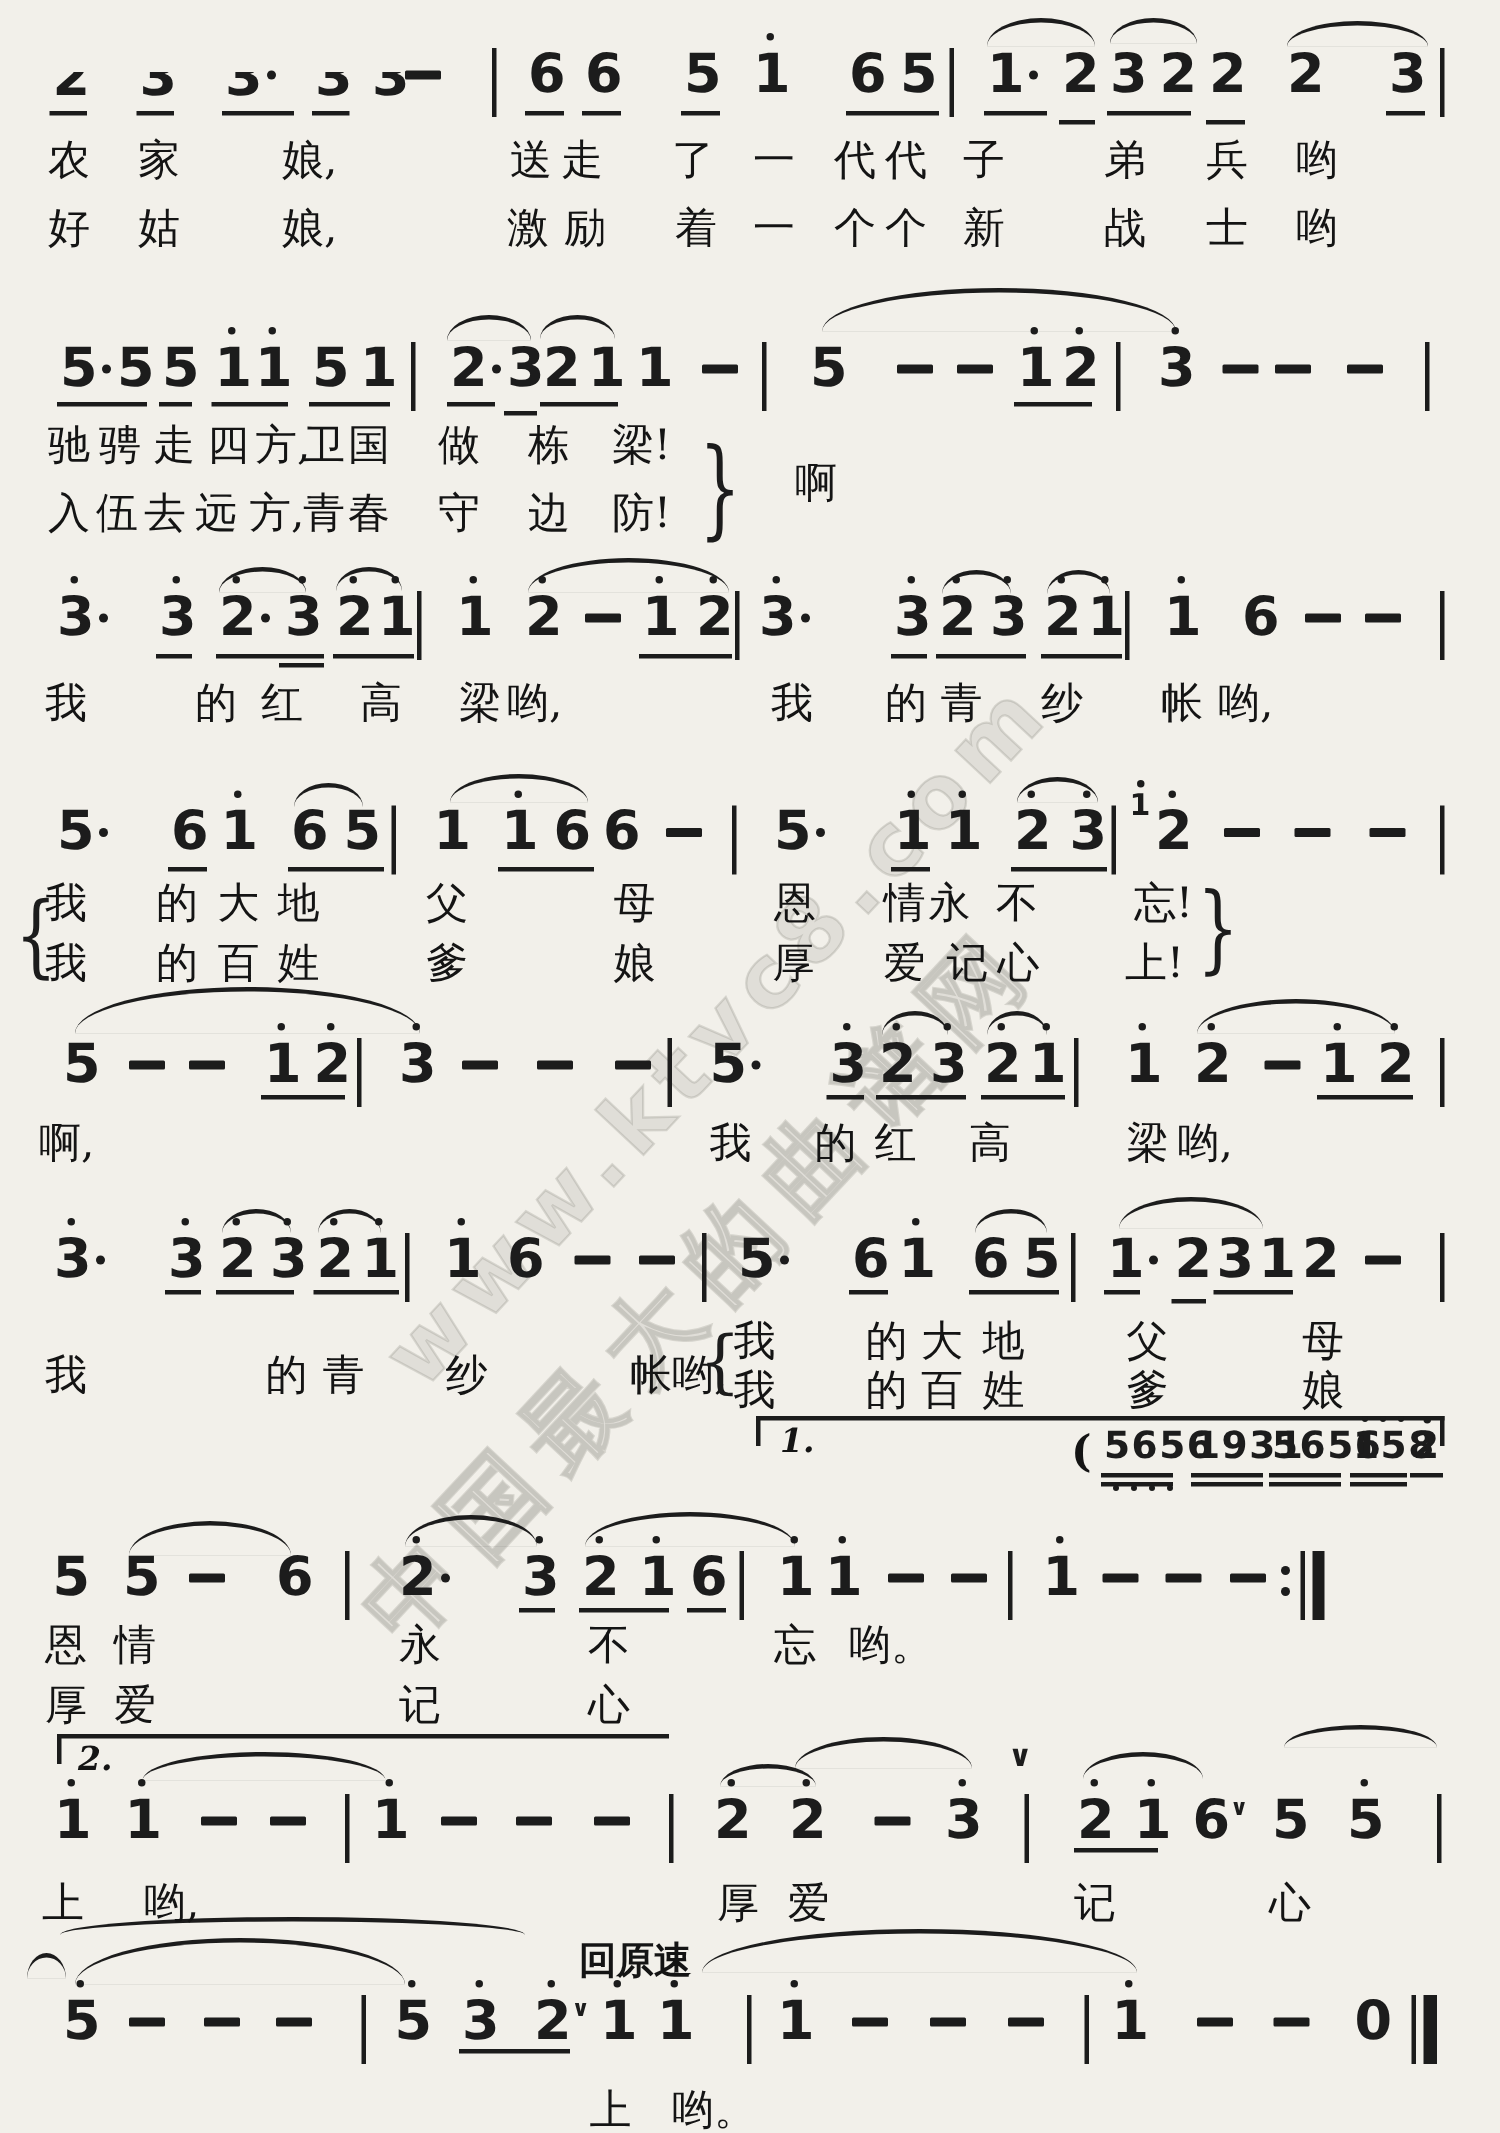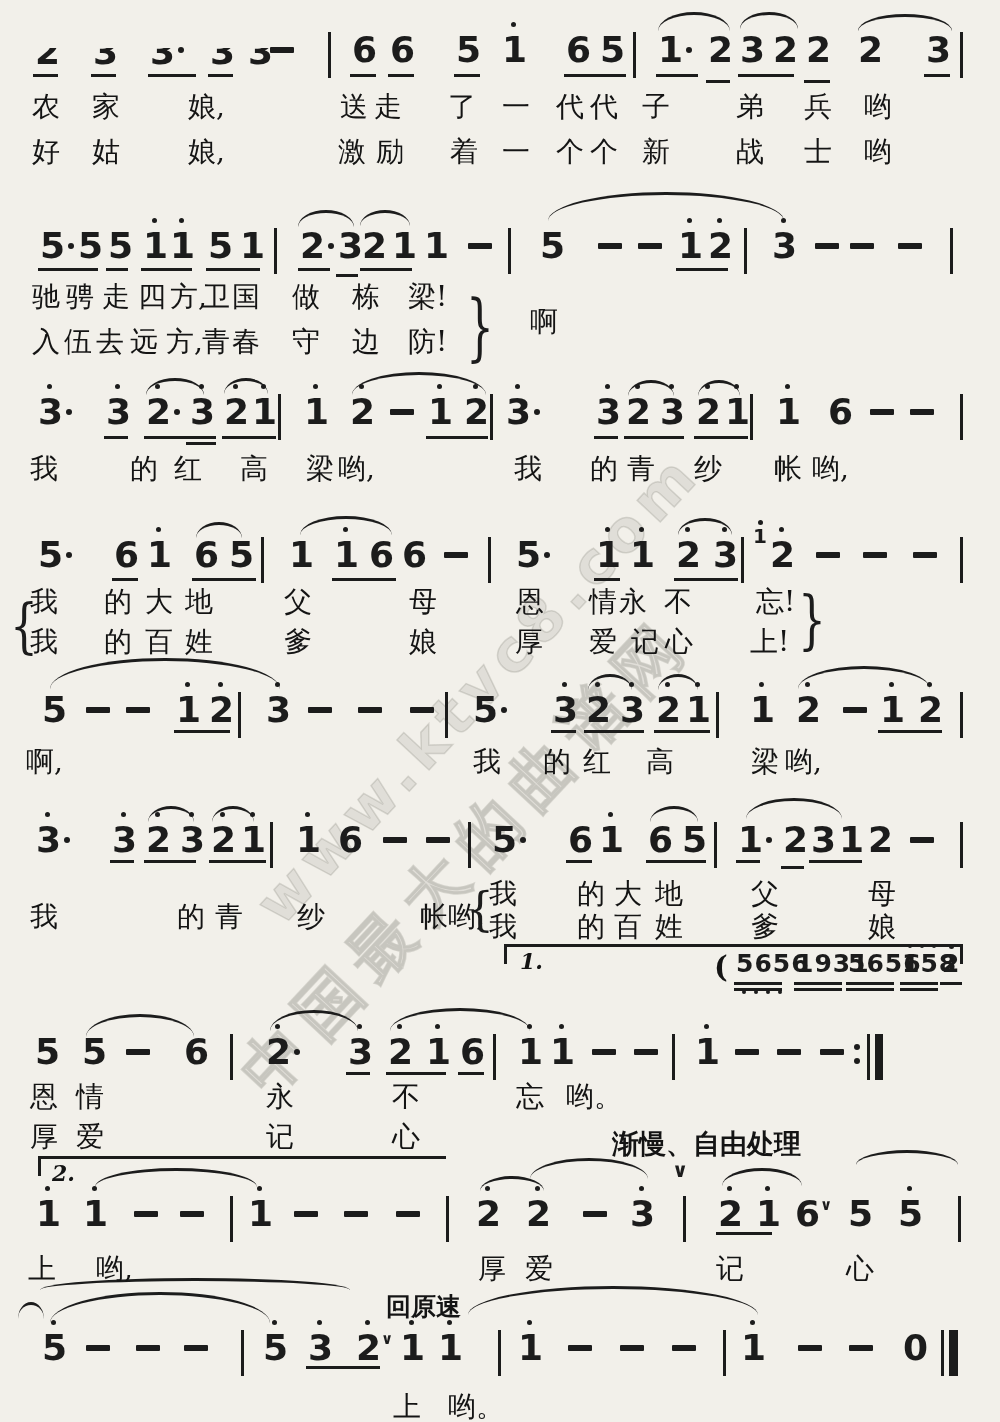--- a/index.html
+++ b/index.html
@@ -491,21 +491,20 @@
     <div class="lyric" style="left: 30px; top: 1078px; font-size: 28px;">恩</div>
     <div class="lyric" style="left: 76px; top: 1078px; font-size: 28px;">情</div>
     <div class="lyric" style="left: 266px; top: 1078px; font-size: 28px;">永</div>
     <div class="lyric" style="left: 392px; top: 1078px; font-size: 28px;">不</div>
     <div class="lyric" style="left: 516px; top: 1078px; font-size: 28px;">忘</div>
     <div class="lyric" style="left: 566px; top: 1078px; font-size: 28px;">哟。</div>
     <div class="lyric" style="left: 30px; top: 1118px; font-size: 28px;">厚</div>
     <div class="lyric" style="left: 76px; top: 1118px; font-size: 28px;">爱</div>
     <div class="lyric" style="left: 266px; top: 1118px; font-size: 28px;">记</div>
     <div class="lyric" style="left: 392px; top: 1118px; font-size: 28px;">心</div>
-    <div class="anno" style="left: 612px; top: 1126px; font-size: 27px;">渐慢、自由处理</div>
     <div class="tok digit" style="left: 36px; top: 1194px; font-size: 36px;">1</div>
     <div class="odot" style="left: 45px; top: 1186px; width: 5px; height: 5px;"></div>
     <div class="tok digit" style="left: 83px; top: 1194px; font-size: 36px;">1</div>
     <div class="odot" style="left: 92px; top: 1186px; width: 5px; height: 5px;"></div>
     <div class="dash" style="left: 134px; top: 1211px; width: 24px; height: 6px;"></div>
     <div class="dash" style="left: 180px; top: 1211px; width: 24px; height: 6px;"></div>
     <div class="bar" style="left: 230px; top: 1196px; width: 3px; height: 46px;"></div>
     <div class="tok digit" style="left: 248px; top: 1194px; font-size: 36px;">1</div>
     <div class="odot" style="left: 257px; top: 1186px; width: 5px; height: 5px;"></div>
     <div class="dash" style="left: 294px; top: 1211px; width: 24px; height: 6px;"></div>

